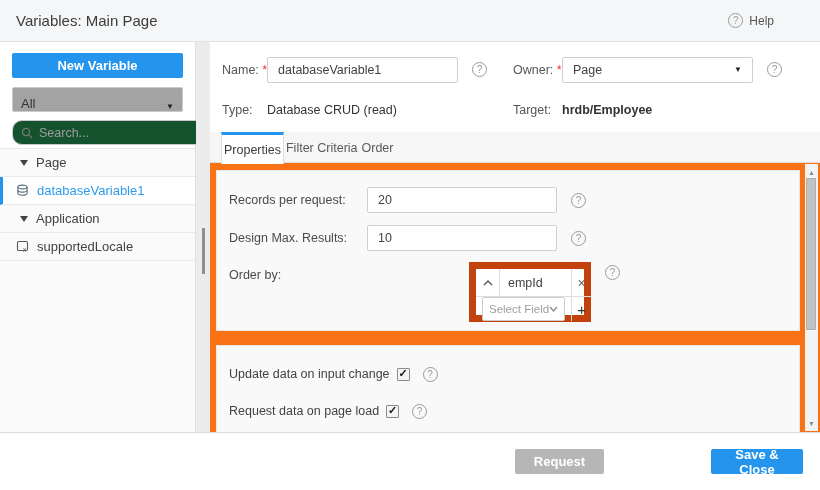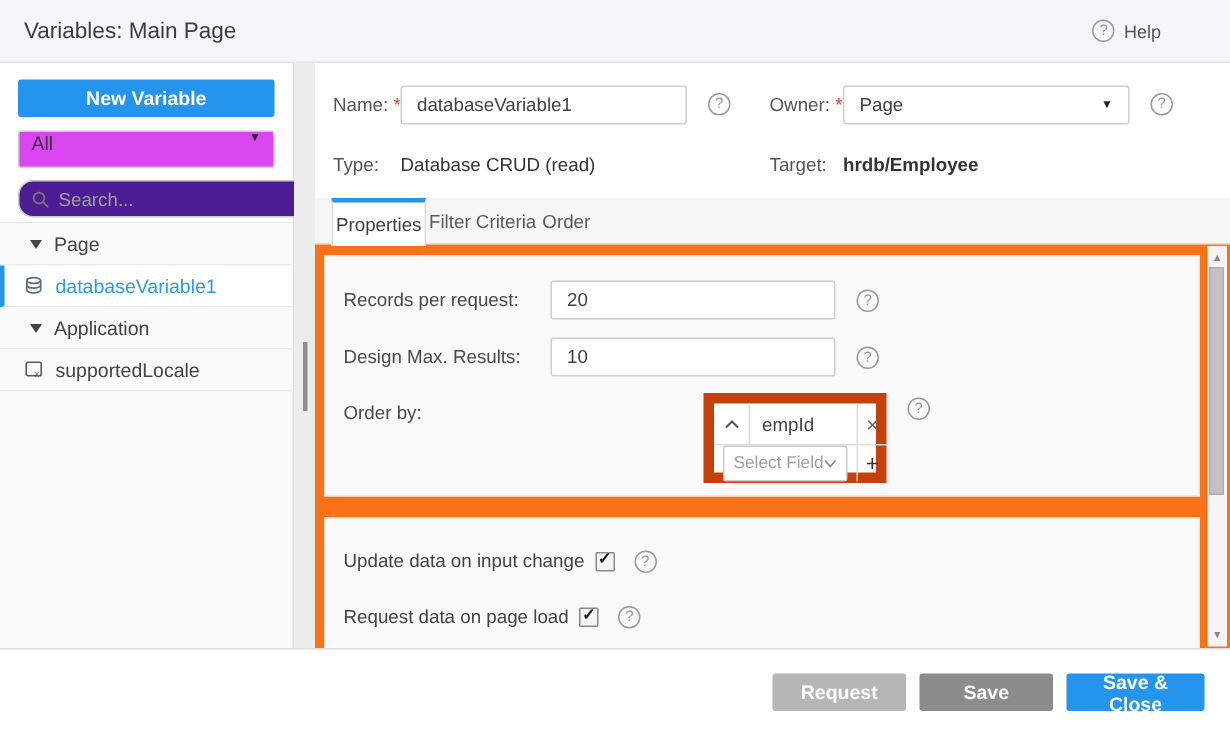--- a/index.html
+++ b/index.html
@@ -16,25 +16,25 @@
          font-size:10px;display:inline-flex;align-items:center;justify-content:center;
          box-sizing:border-box;flex:0 0 auto;background:transparent;}
 
   
   .sidebar{position:absolute;left:0;top:42px;width:196px;height:390px;background:#fafafa;
            border-right:1px solid #e0e0e0;box-sizing:border-box;}
   .side-top{position:absolute;left:0;top:0;width:195px;height:106px;background:#fff;}
   .btn-new{position:absolute;left:12px;top:11px;width:171px;height:25px;background:#2494ec;
            color:#fff;font-size:13px;font-weight:bold;border:none;border-radius:2px;
            display:flex;align-items:center;justify-content:center;font-family:inherit;cursor:pointer;}
-  .sel{background:#d946ef;border:1px solid #c9c9c9;border-radius:2px;display:flex;align-items:flex-start;
+  .sel{background:#a3a3a3;border:1px solid #c9c9c9;border-radius:2px;display:flex;align-items:flex-end;
        justify-content:space-between;padding:0 8px;font-size:13px;color:#333;box-sizing:border-box;cursor:pointer;}
   .sel-all{position:absolute;left:12px;top:45px;width:171px;height:25px;}
   .sel-arrow{font-size:8px;color:#222;line-height:1;}
-  .search{position:absolute;left:12px;top:78px;width:197px;height:25px;background:#4c1d95;
+  .search{position:absolute;left:12px;top:78px;width:197px;height:25px;background:#14532d;
           border:1px solid #c9c9c9;border-radius:10px;display:flex;align-items:center;gap:6px;
           padding:0 8px;box-sizing:border-box;}
   .search .ph{font-size:12.5px;color:#9e9e9e;}
   .tree{position:absolute;left:0;top:106px;width:195px;border-top:1px solid #e9e9e9;}
   .trow{height:28px;display:flex;align-items:center;gap:8px;border-bottom:1px solid #e9e9e9;
         background:#fafafa;font-size:13px;color:#424242;box-sizing:border-box;cursor:pointer;}
   .trow.group{padding-left:20px;}
   .trow.item{padding-left:16px;}
   .trow.selected{background:#fff;border-left:3px solid #2494ec;padding-left:13px;}
   .trow.selected .tlabel{color:#2e9bea;}
@@ -284,17 +284,16 @@
         <div class="varrow up">▲</div>
         <div class="vthumb"></div>
         <div class="varrow down">▼</div>
       </div>
 
     </div>
   </div>
 
   <div class="footer">
     <button class="fbtn btn-cancel">Request</button>
-    <button class="fbtn btn-save">Save</button>
     <button class="fbtn btn-saveclose">Save &amp; Close</button>
   </div>
 
 </div>
 
 </body></html>

